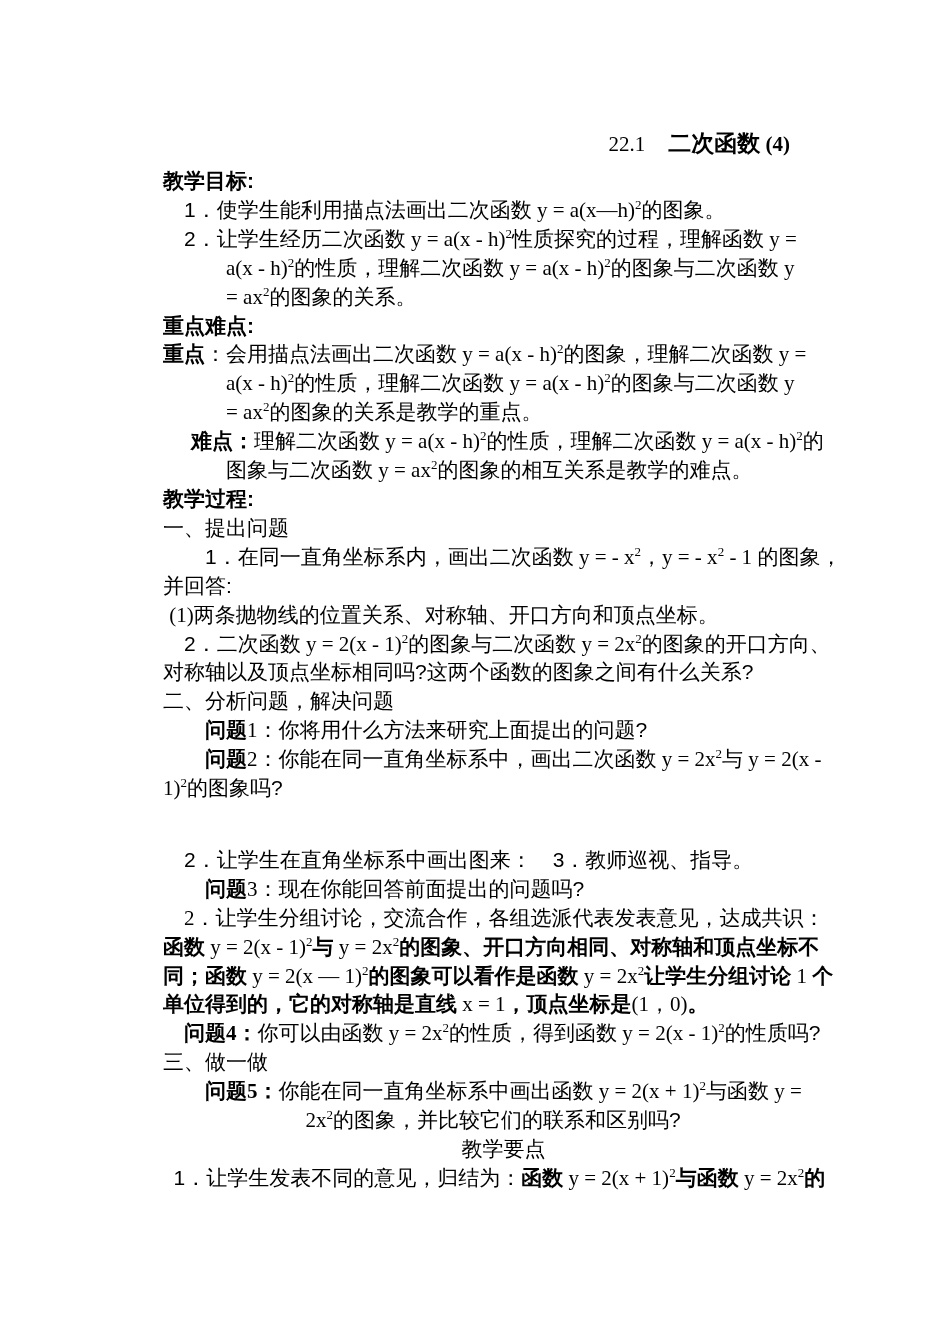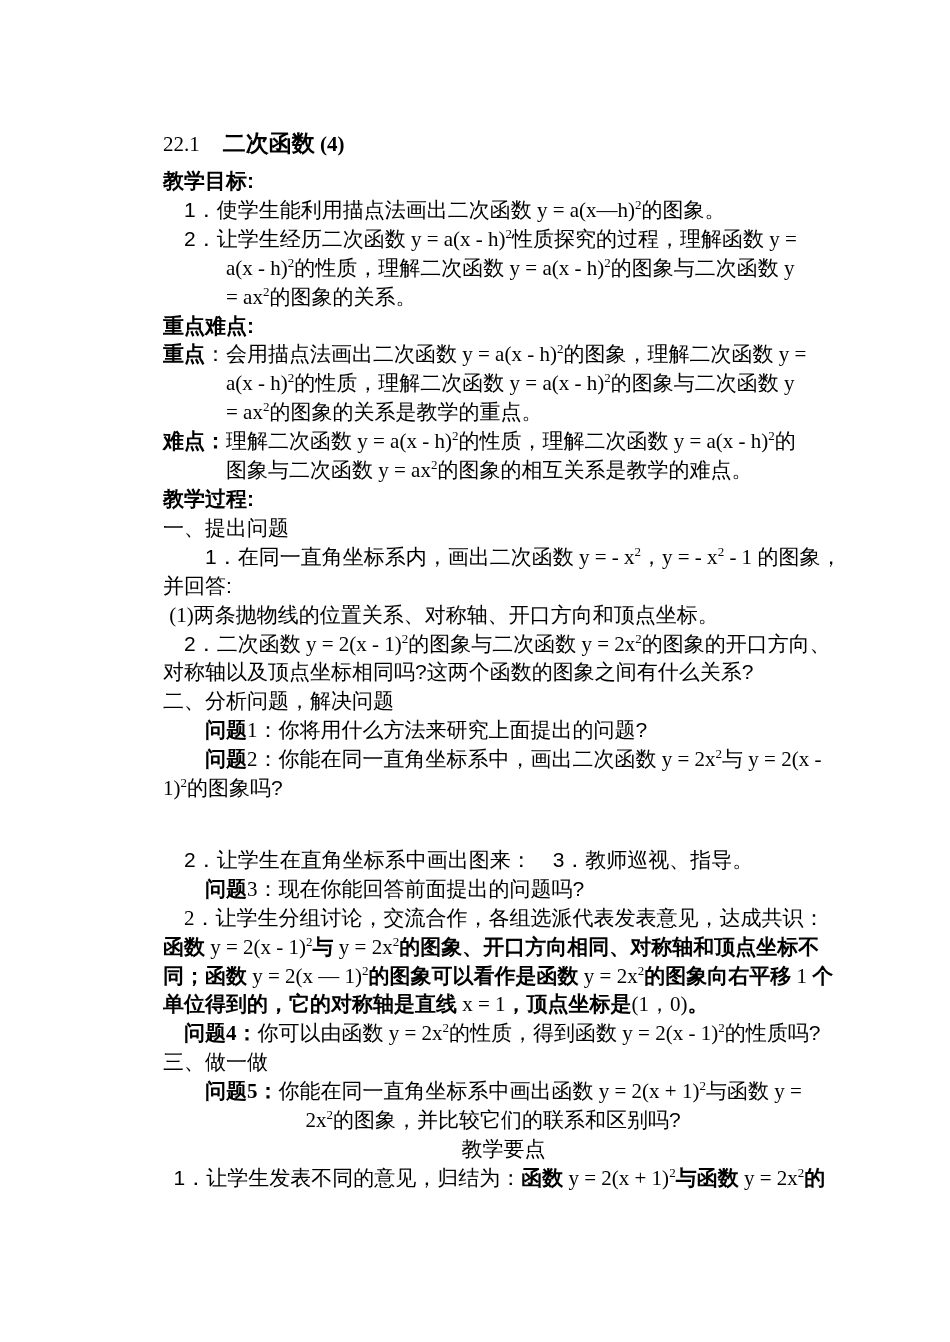--- a/index.html
+++ b/index.html
@@ -17,21 +17,21 @@
     overflow: hidden;
   }
   .content {
     position: absolute;
     left: 163px;
     top: 128px;
     width: 660px;
   }
   .title {
     width: 627px;
-    text-align: left;
+    text-align: right;
     font-size: 23px;
     line-height: 30px;
     margin-bottom: 8px;
     white-space: nowrap;
   }
   .line {
     font-size: 21px;
     line-height: 28.9px;
     white-space: nowrap;
   }
@@ -57,38 +57,38 @@
     <div id="doc-body">
         <div class="line" style="padding-left: 0px;"><span class="b">教学目标:</span></div>
         <div class="line" style="padding-left: 21px;"><span class="r">1．使学生能利用描点法画出二次函数</span><span class="m"> y = a(x—h)</span><span class="s">2</span><span class="r">的图象。</span></div>
         <div class="line" style="padding-left: 21px;"><span class="r">2．让学生经历二次函数</span><span class="m"> y = a(x - h)</span><span class="s">2</span><span class="r">性质探究的过程，理解函数</span><span class="m"> y =</span></div>
         <div class="line" style="padding-left: 63px;"><span class="m">a(x - h)</span><span class="s">2</span><span class="r">的性质，理解二次函数</span><span class="m"> y = a(x - h)</span><span class="s">2</span><span class="r">的图象与二次函数</span><span class="m"> y</span></div>
         <div class="line" style="padding-left: 63px;"><span class="m">= ax</span><span class="s">2</span><span class="r">的图象的关系。</span></div>
         <div class="line" style="padding-left: 0px;"><span class="b">重点难点:</span></div>
         <div class="line" style="padding-left: 0px;"><span class="b">重点</span><span class="r">：会用描点法画出二次函数</span><span class="m"> y = a(x - h)</span><span class="s">2</span><span class="r">的图象，理解二次函数</span><span class="m"> y =</span></div>
         <div class="line" style="padding-left: 63px;"><span class="m">a(x - h)</span><span class="s">2</span><span class="r">的性质，理解二次函数</span><span class="m"> y = a(x - h)</span><span class="s">2</span><span class="r">的图象与二次函数</span><span class="m"> y</span></div>
         <div class="line" style="padding-left: 63px;"><span class="m">= ax</span><span class="s">2</span><span class="r">的图象的关系是教学的重点。</span></div>
-        <div class="line" style="padding-left: 0px;"><span class="b">难点：</span><span class="r">理解二次函数</span><span class="m"> y = a(x - h)</span><span class="s">2</span><span class="r">的性质，理解二次函数</span><span class="m"> y = a(x - h)</span><span class="s">2</span><span class="r">的</span></div>
+        <div class="line" style="padding-left: 0px; margin-left: 28px;"><span class="b">难点：</span><span class="r">理解二次函数</span><span class="m"> y = a(x - h)</span><span class="s">2</span><span class="r">的性质，理解二次函数</span><span class="m"> y = a(x - h)</span><span class="s">2</span><span class="r">的</span></div>
         <div class="line" style="padding-left: 63px;"><span class="r">图象与二次函数</span><span class="m"> y = ax</span><span class="s">2</span><span class="r">的图象的相互关系是教学的难点。</span></div>
         <div class="line" style="padding-left: 0px;"><span class="b">教学过程:</span></div>
         <div class="line" style="padding-left: 0px;"><span class="r">一、提出问题</span></div>
         <div class="line" style="padding-left: 42px;"><span class="r">1．在同一直角坐标系内，画出二次函数</span><span class="m"> y = - x</span><span class="s">2</span><span class="r">，</span><span class="m">y = - x</span><span class="s">2</span><span class="m"> - 1 </span><span class="r">的图象，</span></div>
         <div class="line" style="padding-left: 0px;"><span class="r">并回答:</span></div>
         <div class="line" style="padding-left: 6.3px;"><span class="m">(1)</span><span class="r">两条抛物线的位置关系、对称轴、开口方向和顶点坐标。</span></div>
         <div class="line" style="padding-left: 21px;"><span class="r">2．二次函数</span><span class="m"> y = 2(x - 1)</span><span class="s">2</span><span class="r">的图象与二次函数</span><span class="m"> y = 2x</span><span class="s">2</span><span class="r">的图象的开口方向、</span></div>
         <div class="line" style="padding-left: 0px;"><span class="r">对称轴以及顶点坐标相同吗?这两个函数的图象之间有什么关系?</span></div>
         <div class="line" style="padding-left: 0px;"><span class="r">二、分析问题，解决问题</span></div>
         <div class="line" style="padding-left: 42px;"><span class="b">问题</span><span class="m">1</span><span class="r">：你将用什么方法来研究上面提出的问题?</span></div>
         <div class="line" style="padding-left: 42px;"><span class="b">问题</span><span class="m">2</span><span class="r">：你能在同一直角坐标系中，画出二次函数</span><span class="m"> y = 2x</span><span class="s">2</span><span class="r">与</span><span class="m"> y = 2(x -</span></div>
         <div class="line" style="padding-left: 0px;"><span class="m">1)</span><span class="s">2</span><span class="r">的图象吗?</span></div>
         <div class="line" style="padding-left: 21px; margin-top: 43px;"><span class="r">2．让学生在直角坐标系中画出图来：　3．教师巡视、指导。</span></div>
         <div class="line" style="padding-left: 42px;"><span class="b">问题</span><span class="m">3</span><span class="r">：现在你能回答前面提出的问题吗?</span></div>
         <div class="line" style="padding-left: 21px; font-family: Liberation Serif, serif;"><span class="r">2．让学生分组讨论，交流合作，各组选派代表发表意见，达成共识：</span></div>
         <div class="line" style="padding-left: 0px;"><span class="b">函数</span><span class="m"> y = 2(x - 1)</span><span class="s">2</span><span class="b">与</span><span class="m"> y = 2x</span><span class="s">2</span><span class="b">的图象、开口方向相同、对称轴和顶点坐标不</span></div>
-        <div class="line" style="padding-left: 0px;"><span class="b">同；函数</span><span class="m"> y = 2(x — 1)</span><span class="s">2</span><span class="b">的图象可以看作是函数</span><span class="m"> y = 2x</span><span class="s">2</span><span class="b">的图象向右平移</span><span class="m"> 1 </span><span class="b">个</span></div>
+        <div class="line" style="padding-left: 0px;"><span class="b">同；函数</span><span class="m"> y = 2(x — 1)</span><span class="s">2</span><span class="b">的图象可以看作是函数</span><span class="m"> y = 2x</span><span class="s">2</span><span class="b">让学生分组讨论</span><span class="m"> 1 </span><span class="b">个</span></div>
         <div class="line" style="padding-left: 0px;"><span class="b">单位得到的，它的对称轴是直线</span><span class="m"> x = 1</span><span class="b">，顶点坐标是</span><span class="m">(1，0)</span><span class="b">。</span></div>
         <div class="line" style="padding-left: 21px;"><span class="b">问题</span><span class="m b">4</span><span class="b">：</span><span class="r">你可以由函数</span><span class="m"> y = 2x</span><span class="s">2</span><span class="r">的性质，得到函数</span><span class="m"> y = 2(x - 1)</span><span class="s">2</span><span class="r">的性质吗?</span></div>
         <div class="line" style="padding-left: 0px;"><span class="r">三、做一做</span></div>
         <div class="line" style="padding-left: 42px;"><span class="b">问题</span><span class="m b">5</span><span class="b">：</span><span class="r">你能在同一直角坐标系中画出函数</span><span class="m"> y = 2(x + 1)</span><span class="s">2</span><span class="r">与函数</span><span class="m"> y =</span></div>
         <div class="line" style="padding-left: 0px; text-align: center;"><span class="m">2x</span><span class="s">2</span><span class="r">的图象，并比较它们的联系和区别吗?</span></div>
         <div class="line" style="padding-left: 21px; text-align: center;"><span class="r">教学要点</span></div>
         <div class="line" style="padding-left: 10.5px;"><span class="r">1．让学生发表不同的意见，归结为：</span><span class="b">函数</span><span class="m"> y = 2(x + 1)</span><span class="s">2</span><span class="b">与函数</span><span class="m"> y = 2x</span><span class="s">2</span><span class="b">的</span></div>
       </div>
   </div>
 </div>

